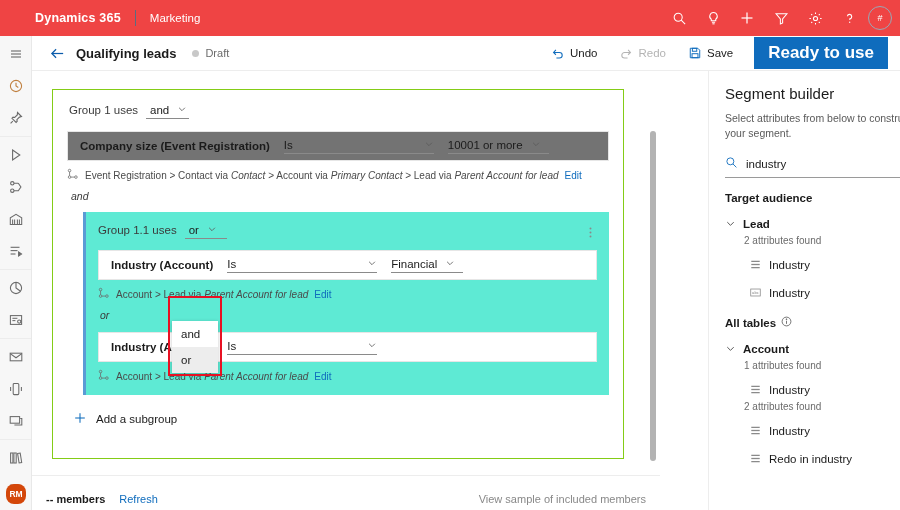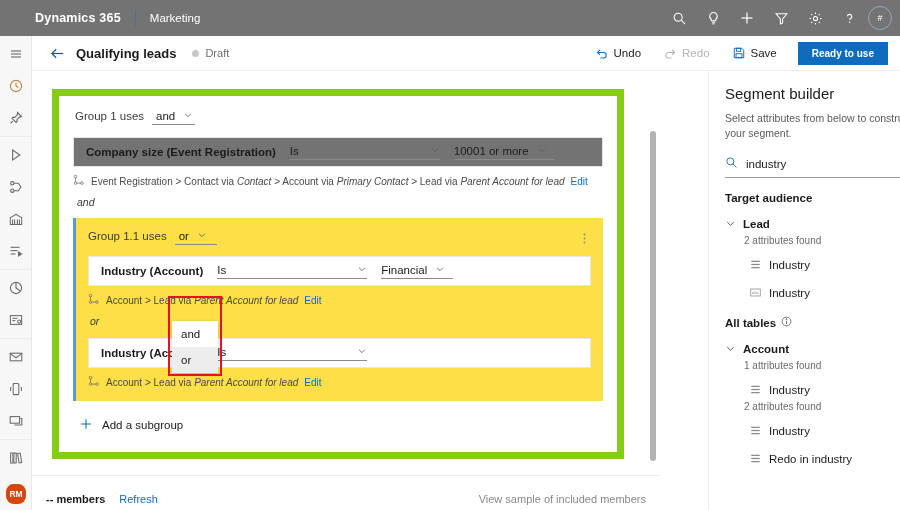--- a/index.html
+++ b/index.html
@@ -6,21 +6,21 @@
   html, body {
     width: 900px; height: 510px;
     font-family: "Liberation Sans", sans-serif;
     background: #fff; overflow: hidden;
   }
   #app { position: relative; width: 900px; height: 510px; }
 
   
   .topnav {
     position: absolute; top: 0; left: 0; width: 900px; height: 36px;
-    background: #737373; display: flex; align-items: center;
+    background: #ef4444; display: flex; align-items: center;
   }
   .brand {
     color: #fff; font-size: 12.5px; font-weight: bold;
     margin-left: 35px; letter-spacing: .2px;
   }
   .brand-sep {
     width: 1px; height: 16px; background: #5b6c80; margin: 0 14px;
   }
   .app-name { color: #fff; font-size: 11.5px; font-weight: normal; }
   .topnav-right {
@@ -81,41 +81,41 @@
     margin-left: auto; display: flex; align-items: center; margin-right: 12px;
   }
   .cmd-btn {
     display: flex; align-items: center; font-size: 11.5px; color: #1b1b1b;
     padding: 4px 9px; margin-left: 4px; background: none; border: none;
     font-family: inherit; cursor: pointer;
   }
   .cmd-btn.disabled { color: #b4b4b4; }
   .cmd-btn svg { margin-right: 5px; display: block; }
   .btn-primary {
-    background: #0f6cbd; color: #fff; font-size: 10px; font-weight: bold;
+    background: #0f6cbd; color: #fff; font-size: 17px; font-weight: bold;
     border: none; padding: 6px 14px; margin-left: 12px;
     font-family: inherit; cursor: pointer;
   }
 
   
   .canvas {
     position: absolute; top: 71px; left: 32px; width: 628px; height: 404px;
     background: #fff; overflow: hidden;
   }
   .scrolltrack {
     position: absolute; top: 71px; left: 648px; width: 10px; height: 404px;
   }
   .scrollthumb {
     position: absolute; top: 60px; left: 2px; width: 6px; height: 330px;
     background: #b3b3b3; border-radius: 3px;
   }
 
   .outer-group {
     position: absolute; left: 20px; top: 18px; width: 572px; height: 370px;
-    border: 7px solid #84cc16; background: #fff;
+    border: 1px solid #84cc16; background: #fff;
   }
   .group-header {
     display: flex; align-items: flex-start; padding: 14px 0 0 16px;
   }
   .group-label { font-size: 11.5px; color: #3a3a3a; }
   .op-select {
     display: inline-flex; align-items: center; border-bottom: 1px solid #8a8a8a;
     padding: 0 2px 2px 4px; margin-left: 8px; min-width: 42px;
     position: relative; cursor: pointer;
   }
@@ -142,21 +142,21 @@
     font-size: 10px; color: #4a4a4a;
   }
   .path-row .pathicon { margin-right: 6px; display: block; }
   .path-row em { font-style: italic; text-align: center; }
   .path-edit { color: #0f6cbd; margin-left: 6px; cursor: pointer; }
   .joiner {
     font-size: 10.5px; font-style: italic; color: #3a3a3a; margin: 8px 0 0 18px;
   }
 
   .subgroup {
-    margin: 10px 14px 0 14px; background: #fde047;
+    margin: 10px 14px 0 30px; background: #5eead4;
     border-left: 3px solid #5b9bd5; padding: 0 0 12px 0; position: relative;
   }
   .subgroup .group-header { padding: 12px 0 0 12px; }
   .subdots {
     position: absolute; right: 12px; top: 14px; color: #8a8a8a;
     cursor: pointer; line-height: 1;
   }
   .subgroup .cond-row { background: #fff; margin: 11px 12px 0 12px; }
   .subgroup .path-row { margin-left: 12px; }
   .subgroup .joiner { margin-left: 14px; }

